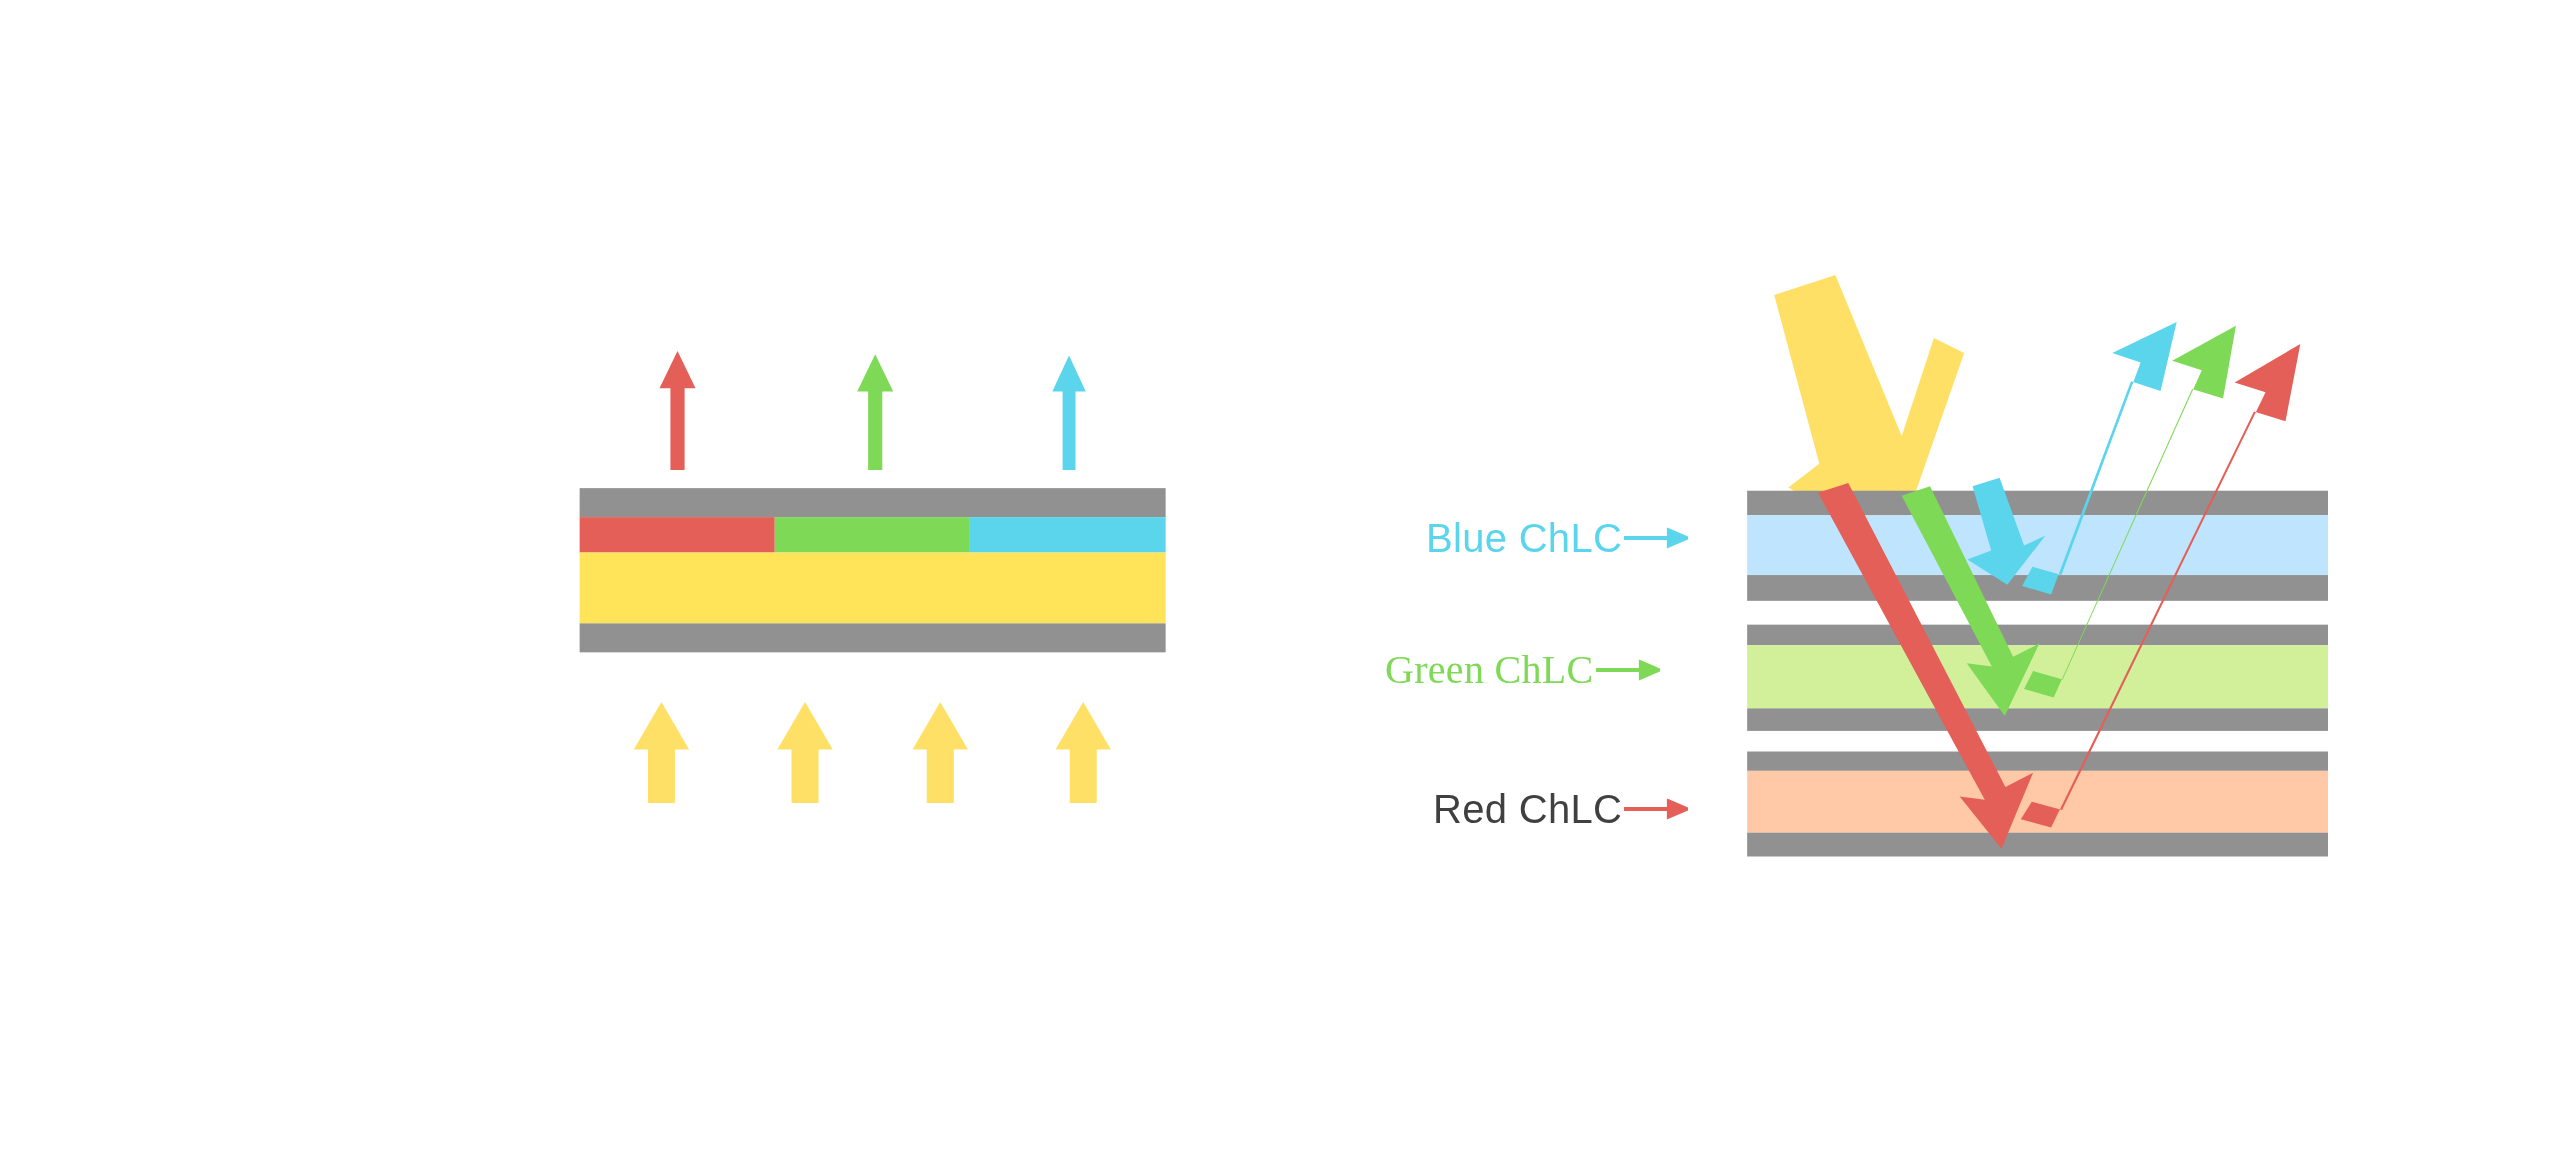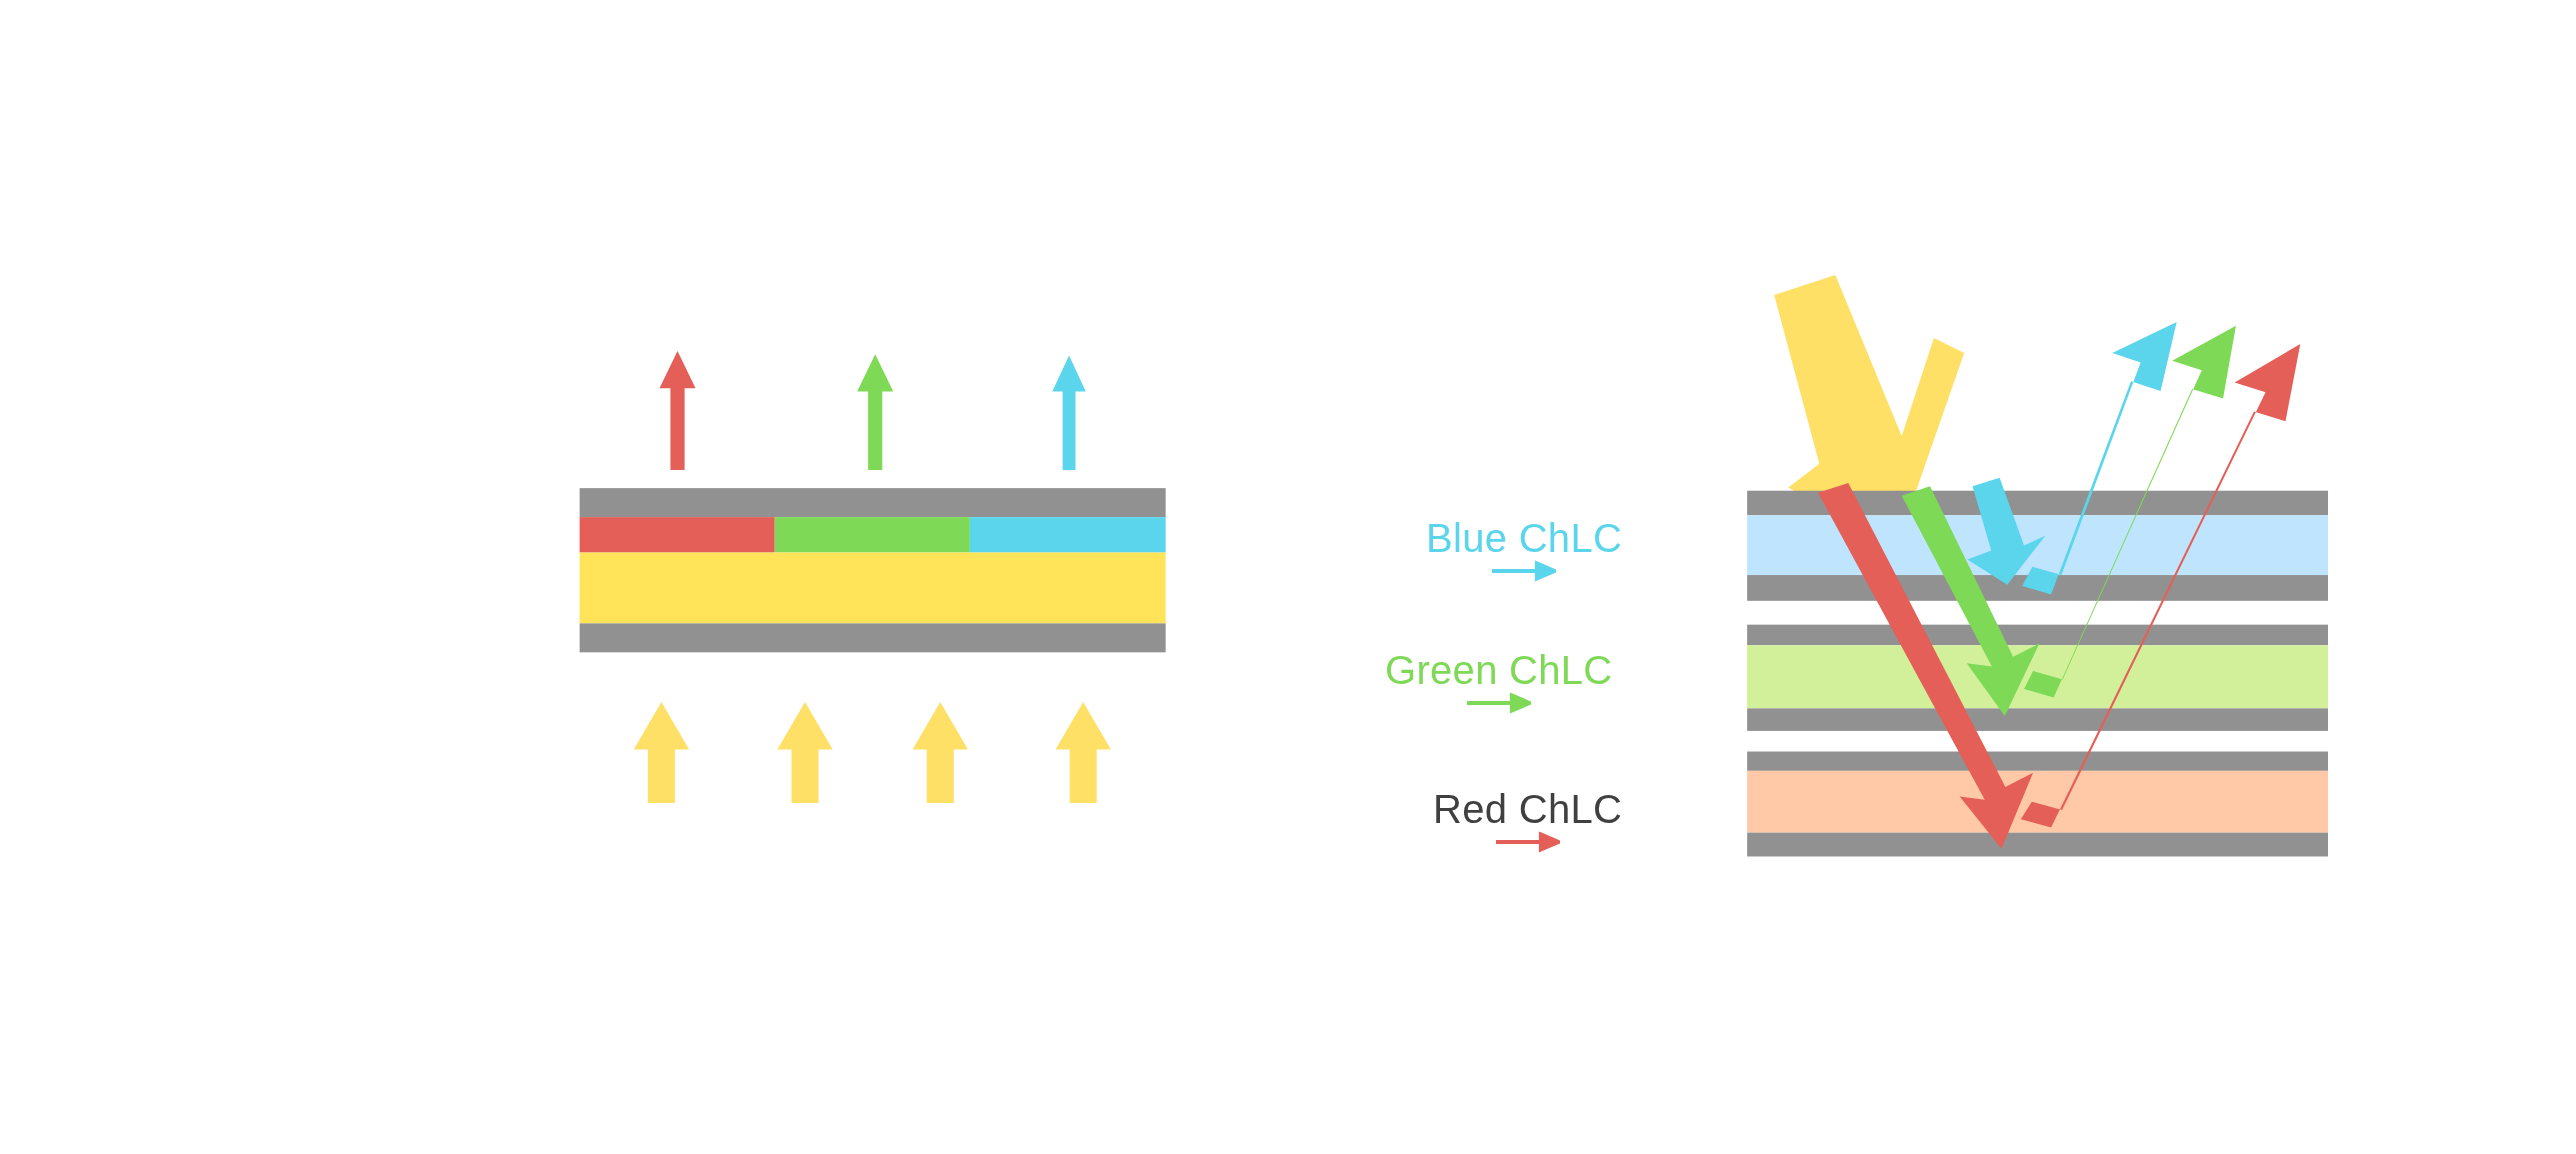--- a/index.html
+++ b/index.html
@@ -6,21 +6,21 @@
   html,body{margin:0;padding:0;background:#ffffff;}
   body{width:2576px;height:1154px;position:relative;overflow:hidden;
        font-family:"Liberation Sans","DejaVu Sans",sans-serif;}
   .canvas{position:absolute;left:0;top:0;width:2576px;height:1154px;}
   svg.layer{position:absolute;left:0;top:0;width:2576px;height:1154px;overflow:visible;}
   .lbl{position:absolute;font-size:40px;font-weight:400;letter-spacing:0.3px;
        white-space:nowrap;line-height:1;}
   .lbl-blue{color:#5ad5ec;}
   .lbl-green{color:#7ed957;}
   .lbl-red{color:#404040;}
-  .lbl-row{position:absolute;display:flex;align-items:center;gap:2px;flex-direction:column;}
+  .lbl-row{position:absolute;display:flex;align-items:center;gap:2px;}
   .lbl-arrow{display:block;}
 </style>
 </head>
 <body>
 
 <div class="canvas">
 
   <svg class="layer" viewBox="0 0 4000 1792">
 
     <g>
@@ -90,21 +90,21 @@
   </svg>
 
   <div class="lbl-row" style="left:1426px;top:518px;">
     <span class="lbl lbl-blue" style="position:static;">Blue ChLC</span>
     <svg class="lbl-arrow" width="64" height="22" viewBox="0 0 100 34">
       <path d="M0,17 L74,17 M70,5 L98,17 L70,29 Z" stroke="#5ad5ec" stroke-width="6" fill="#5ad5ec"></path>
     </svg>
   </div>
 
   <div class="lbl-row" style="left:1385px;top:650px;">
-    <span class="lbl lbl-green" style="position:static;">Green ChLC</span>
+    <span class="lbl lbl-green" style="position:static;font-family:Liberation Serif, serif;">Green ChLC</span>
     <svg class="lbl-arrow" width="64" height="22" viewBox="0 0 100 34">
       <path d="M0,17 L74,17 M70,5 L98,17 L70,29 Z" stroke="#7ed957" stroke-width="6" fill="#7ed957"></path>
     </svg>
   </div>
 
   <div class="lbl-row" style="left:1433px;top:789px;">
     <span class="lbl lbl-red" style="position:static;">Red ChLC</span>
     <svg class="lbl-arrow" width="64" height="22" viewBox="0 0 100 34">
       <path d="M0,17 L74,17 M70,5 L98,17 L70,29 Z" stroke="#e45f57" stroke-width="6" fill="#e45f57"></path>
     </svg>

